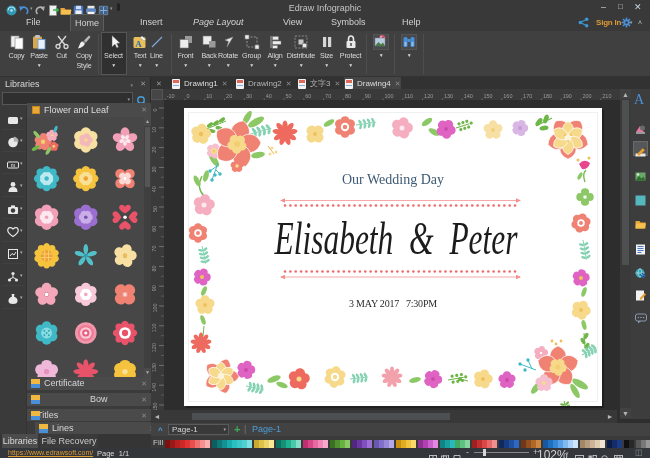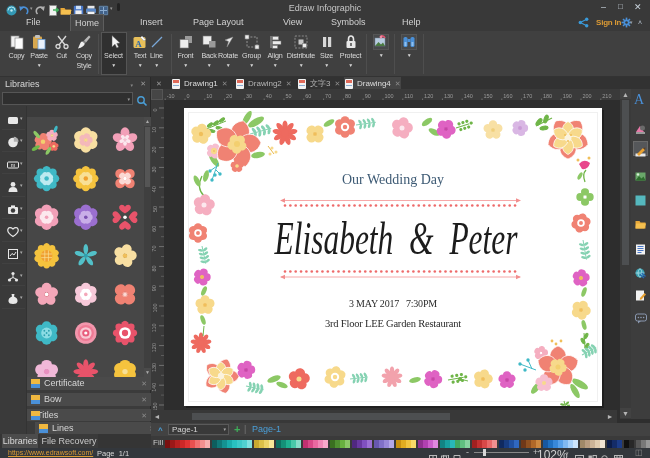--- a/index.html
+++ b/index.html
@@ -99,21 +99,21 @@
           <rect x="2" y="2" width="7" height="7" fill="#42628a"></rect>
           <path d="M2,5.5 L9,5.5 M5.5,2 L5.5,9" stroke="#8aacd0" stroke-width="1"></path>
         </svg></span>
       <span class="abs" style="left:105px;top:3px;color:#9a9a9a;font-size:5px;">▾</span>
       <span class="abs" style="left:112px;top:1px;width:3px;height:8px;background:#222;border-radius:1.5px;"></span>
     </div>
 <div class="abs" style="left:0;top:14px;width:650px;height:17px;">
   <span class="menu" style="left:26px;">File</span>
   <span class="menu" id="home-tab">Home</span>
   <span class="menu" style="left:140px;">Insert</span>
-  <span class="menu" style="left:193px;">Page Layout</span>
+  <span class="menu" style="left:193px;font-style:italic;">Page Layout</span>
   <span class="menu" style="left:283px;">View</span>
   <span class="menu" style="left:331px;">Symbols</span>
   <span class="menu" style="left:402px;">Help</span>
   <span class="menu" style="left:578px;top:3px;" id="share-ic"><svg width="11" height="11" viewBox="0 0 11 11">
           <g fill="#3a9ad9">
             <circle cx="8.7" cy="2.3" r="1.7"></circle>
             <circle cx="2.3" cy="5.5" r="1.7"></circle>
             <circle cx="8.7" cy="8.7" r="1.7"></circle>
             <path d="M2.3,5.5 L8.7,2.3 M2.3,5.5 L8.7,8.7" stroke="#3a9ad9" stroke-width="1.1" fill="none"></path>
           </g>
@@ -351,20 +351,21 @@
             <path d="M6,4 L6,6.5 M6,6.5 L3,8 M6,6.5 L9,8" stroke="#e8e8e8"></path>
           </svg></span>
         <span class="abs" style="left:20px;top:165.79999999999998px;color:#aaa;font-size:5px;">▾</span>
         <span class="abs" style="left:2px;top:179.29999999999998px;width:23px;height:1px;background:#414141;"></span>
         <span class="abs" style="left:7px;top:185.2px;"><svg width="12" height="12" viewBox="0 0 12 12">
             <path d="M4.5,1 L7.5,1 L7,3.5 Q11,5 10.5,8.5 Q10,11 6,11 Q2,11 1.5,8.5 Q1,5 5,3.5 z" fill="#e8e8e8"></path>
           </svg></span>
         <span class="abs" style="left:20px;top:188.2px;color:#aaa;font-size:5px;">▾</span>
         <span class="abs" style="left:2px;top:201.7px;width:23px;height:1px;background:#414141;"></span>
       </div>
+  <div class="abs" id="flh"><span style="position:absolute;left:5px;top:3px;width:8px;height:8px;background:#e8a838;border:1px solid #c88820;"></span><span style="margin-left:17px;">Flower and Leaf</span><span style="position:absolute;right:4px;color:#8a8a8a;font-size:7px;">✕</span></div>
   <div class="abs" id="grid"><svg width="124" height="260" viewBox="0 0 124 260">
           <g transform="translate(19.6,23) scale(0.9)">
             <ellipse cx="0" cy="-5.58" rx="4.5" ry="4.185" fill="#f08273" transform="translate(-4,2) rotate(10)"></ellipse>
             <ellipse cx="0" cy="-5.58" rx="4.5" ry="4.185" fill="#f08273" transform="translate(-4,2) rotate(82)"></ellipse>
             <ellipse cx="0" cy="-5.58" rx="4.5" ry="4.185" fill="#f08273" transform="translate(-4,2) rotate(154)"></ellipse>
             <ellipse cx="0" cy="-5.58" rx="4.5" ry="4.185" fill="#f08273" transform="translate(-4,2) rotate(226)"></ellipse>
             <ellipse cx="0" cy="-5.58" rx="4.5" ry="4.185" fill="#f08273" transform="translate(-4,2) rotate(298)"></ellipse>
             <circle cx="-4" cy="2" r="2.5" fill="#f3cf6f"></circle>
             <ellipse cx="0" cy="-3.7199999999999998" rx="3" ry="2.79" fill="#f5aec0" transform="translate(6,-5) rotate(0)"></ellipse>
             <ellipse cx="0" cy="-3.7199999999999998" rx="3" ry="2.79" fill="#f5aec0" transform="translate(6,-5) rotate(72)"></ellipse>
@@ -628,21 +629,21 @@
             <ellipse cx="0" cy="-7.4399999999999995" rx="6" ry="5.58" fill="#f5c33e" transform="translate(0,0) rotate(240)"></ellipse>
             <ellipse cx="0" cy="-7.4399999999999995" rx="6" ry="5.58" fill="#f5c33e" transform="translate(0,0) rotate(300)"></ellipse>
             <circle cx="0" cy="0" r="3" fill="#f8e097"></circle>
           </g>
         </svg></div>
   <span class="abs" style="left:144px;top:40px;width:7px;height:260px;background:#3f3f3f;"></span>
       <span class="abs" style="left:144px;top:40px;width:7px;height:9px;background:#4a4a4a;color:#aaa;font-size:5px;text-align:center;line-height:9px;">▲</span>
       <span class="abs" style="left:145px;top:50px;width:5px;height:60px;background:#555;"></span>
       <span class="abs" style="left:144px;top:291px;width:7px;height:9px;background:#4a4a4a;color:#aaa;font-size:5px;text-align:center;line-height:9px;">▼</span>
   <div class="abs sect" style="top:300px;"><span class="sicon"></span><span style="margin-left:17px;">Certificate</span><span class="sx">✕</span></div>
-  <div class="abs sect" style="top:316px;"><span class="sicon"></span><span style="margin-left:17px;">Bow</span><span class="sx">✕</span></div>
+  <div class="abs sect" style="top:316px;padding-left:46px;"><span class="sicon"></span><span style="margin-left:17px;">Bow</span><span class="sx">✕</span></div>
   <div class="abs sect" style="top:332px;height:12px;"><span class="sicon"></span><span style="margin-left:10px;">Titles</span><span class="sx">✕</span></div>
   <div class="abs sect" style="top:345px;height:12px;margin-left:8px;"><span class="sicon"></span><span style="margin-left:17px;">Lines</span><span class="sx">✕</span></div>
   <div class="abs" style="left:0;top:357px;width:151px;height:14px;background:#353535;">
     <span style="position:absolute;left:2px;top:0;width:36px;height:14px;background:#4c4c4c;color:#dadada;font-size:9px;text-align:center;line-height:14px;">Libraries</span>
     <span style="position:absolute;left:40px;top:0;width:58px;height:14px;background:#3a3a3a;color:#c8c8c8;font-size:9px;text-align:center;line-height:14px;">File Recovery</span>
   </div>
 </div>
 <div class="abs" id="tabbar">
   <span style="position:absolute;left:5px;top:3px;color:#999;font-size:7px;">✕</span>
   <span class="dtab" style="left:20px;color:#dedede;"><span class="ticon">
@@ -1305,21 +1306,20 @@
           <circle cx="304.30000000000007" cy="163.5" r="1.3" fill="#ee6a6a"></circle>
           <circle cx="309.6500000000001" cy="163.5" r="1.3" fill="#ee6a6a"></circle>
           <circle cx="315.0000000000001" cy="163.5" r="1.3" fill="#ee6a6a"></circle>
           <circle cx="320.35000000000014" cy="163.5" r="1.3" fill="#ee6a6a"></circle>
           <circle cx="325.70000000000016" cy="163.5" r="1.3" fill="#ee6a6a"></circle>
           <circle cx="331.0500000000002" cy="163.5" r="1.3" fill="#ee6a6a"></circle>
         </svg></div>
   <div class="abs" id="wed">Our Wedding Day</div>
   <div class="abs" id="names">Elisabeth &nbsp;&amp;&nbsp; Peter</div>
   <div class="abs" id="dateline">3 MAY 2017&nbsp;&nbsp;&nbsp;7:30PM</div>
-  <div class="abs" id="venueline">3rd Floor LEE Garden Restaurant</div>
 </div>
 <div class="abs" id="vsb">
   <span class="sbtn" style="left:0;top:0;width:11px;height:10px;background:#424242;">▲</span>
   <span class="abs" style="left:2px;top:11px;width:7px;height:165px;background:#4d4f51;"></span>
   <span class="sbtn" style="left:0;top:319px;width:11px;height:10px;background:#424242;">▼</span>
 </div>
 <div class="abs" id="hsb">
   <span class="sbtn" style="left:1px;top:1px;width:10px;height:11px;">◄</span>
   <span class="abs" style="left:41px;top:3px;width:258px;height:7px;background:#4d4f51;"></span>
   <span class="sbtn" style="left:454px;top:1px;width:10px;height:11px;">►</span>

